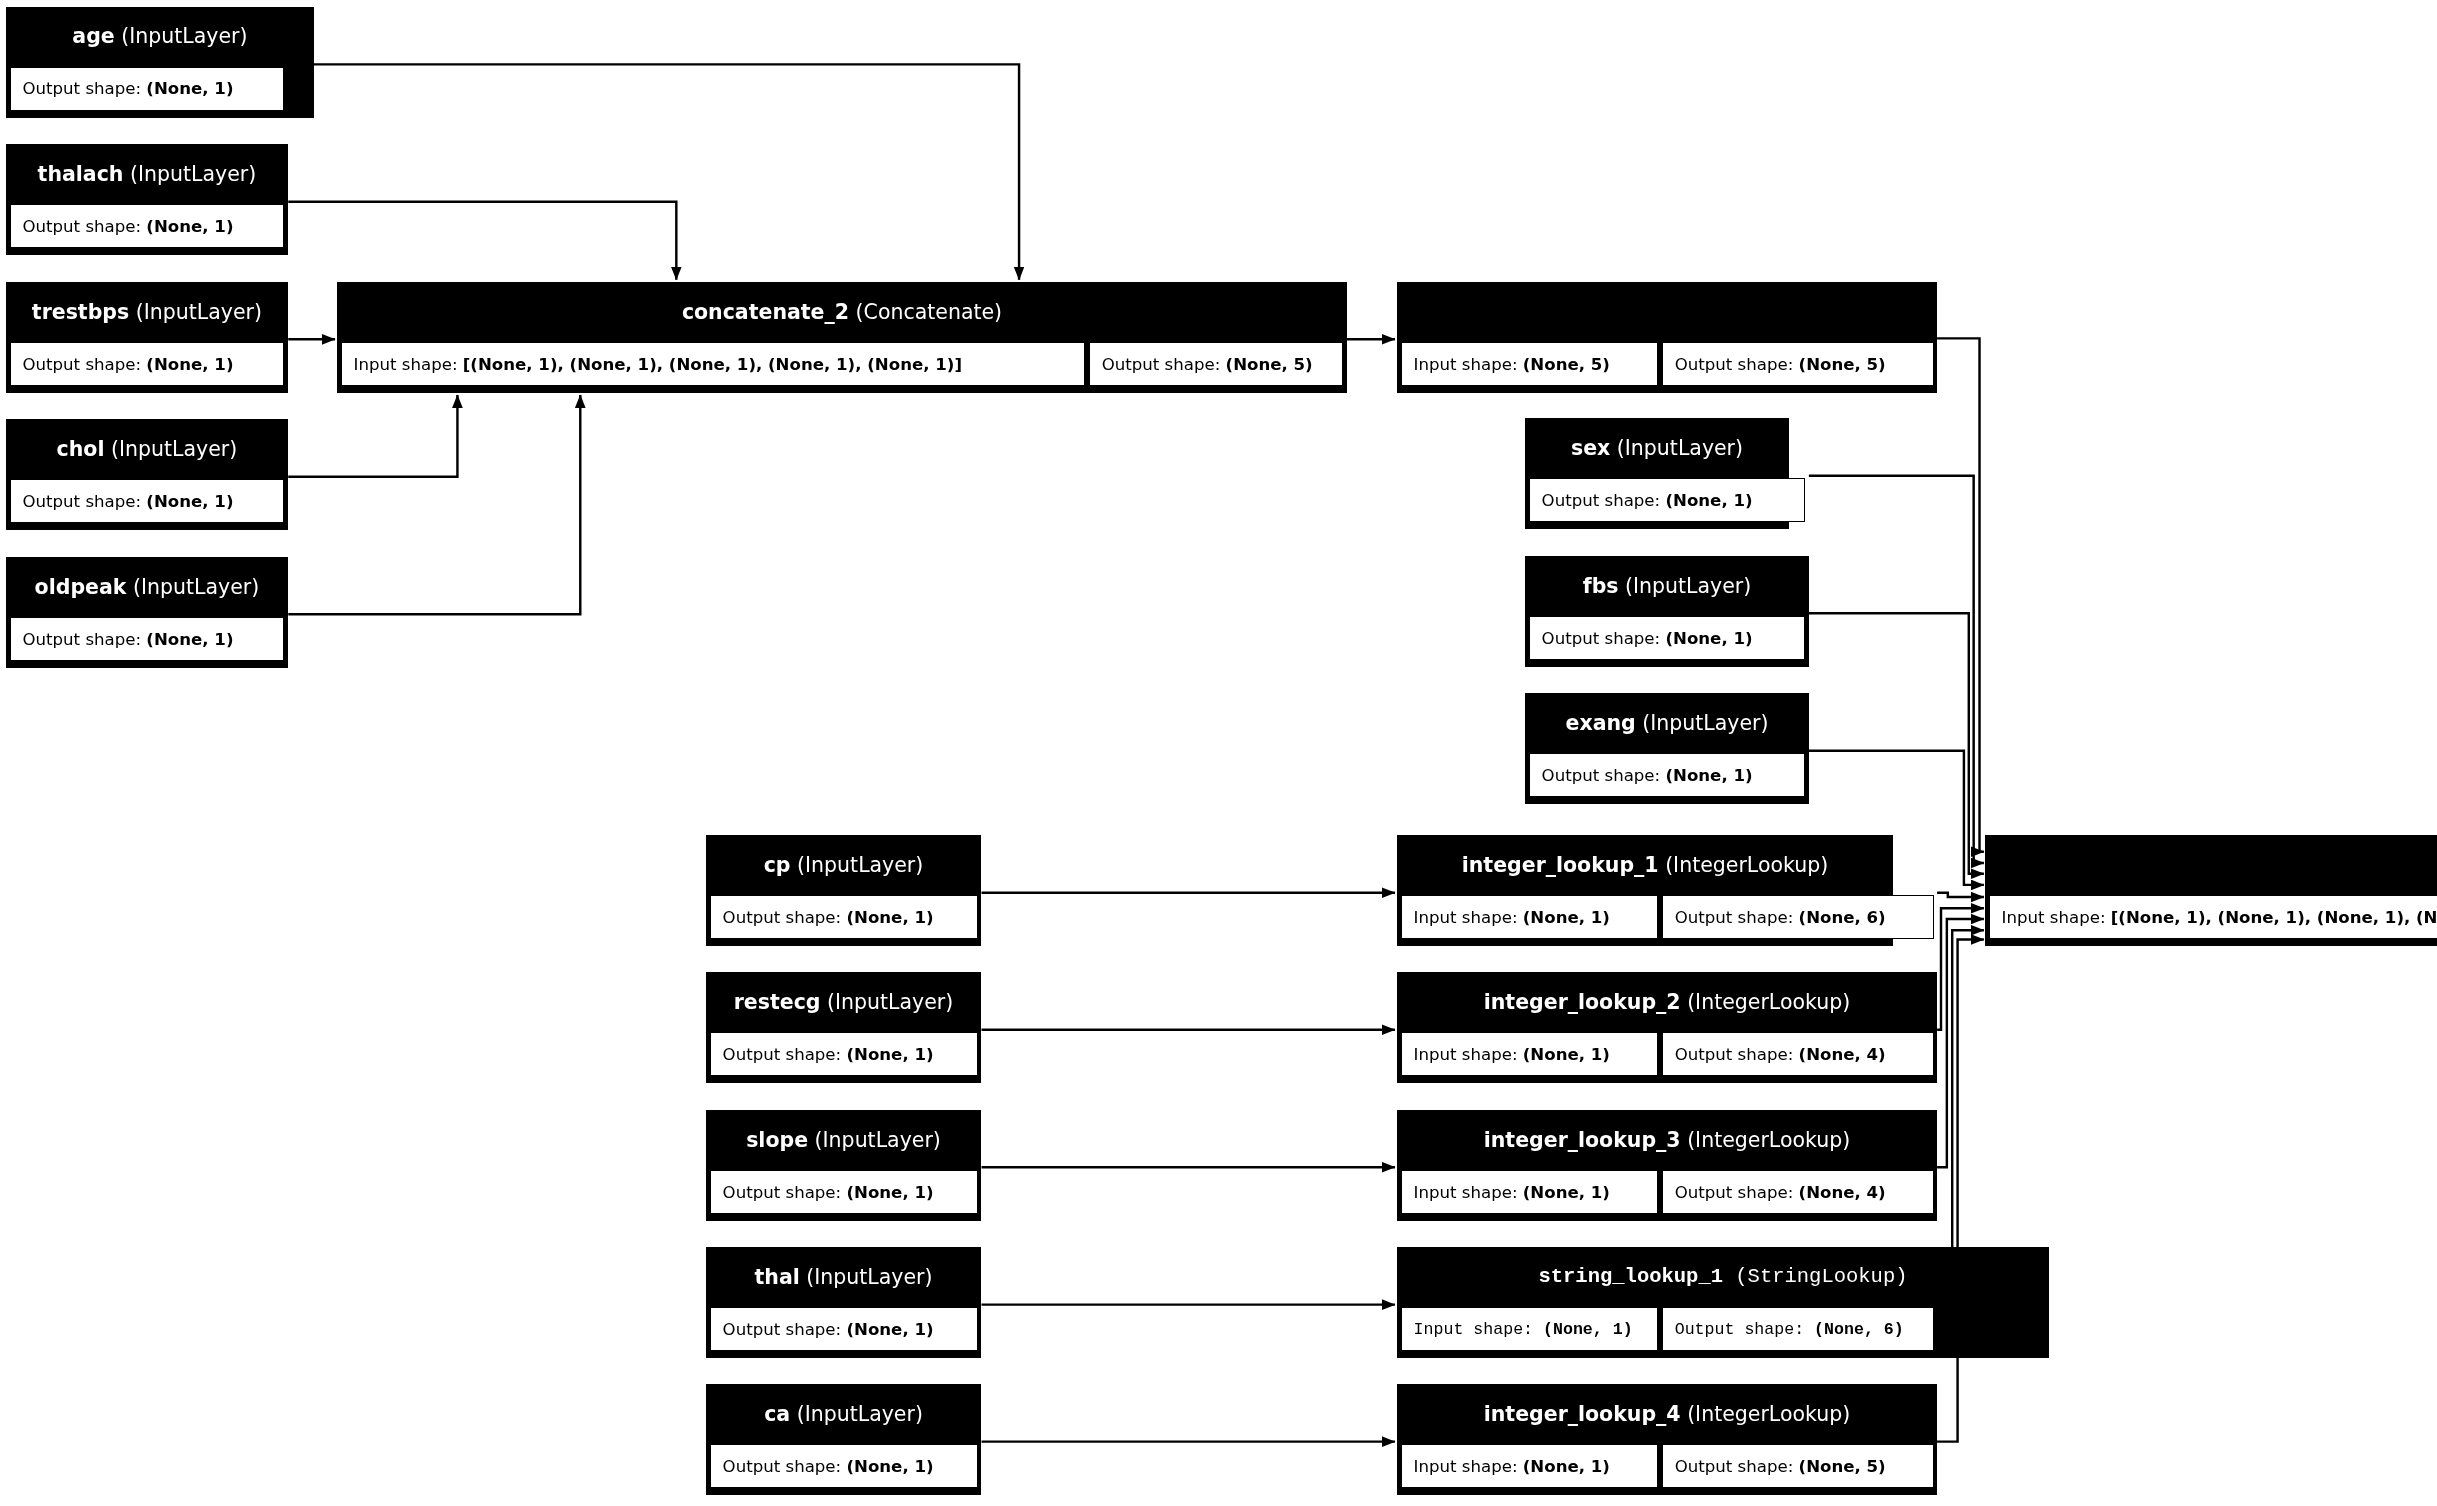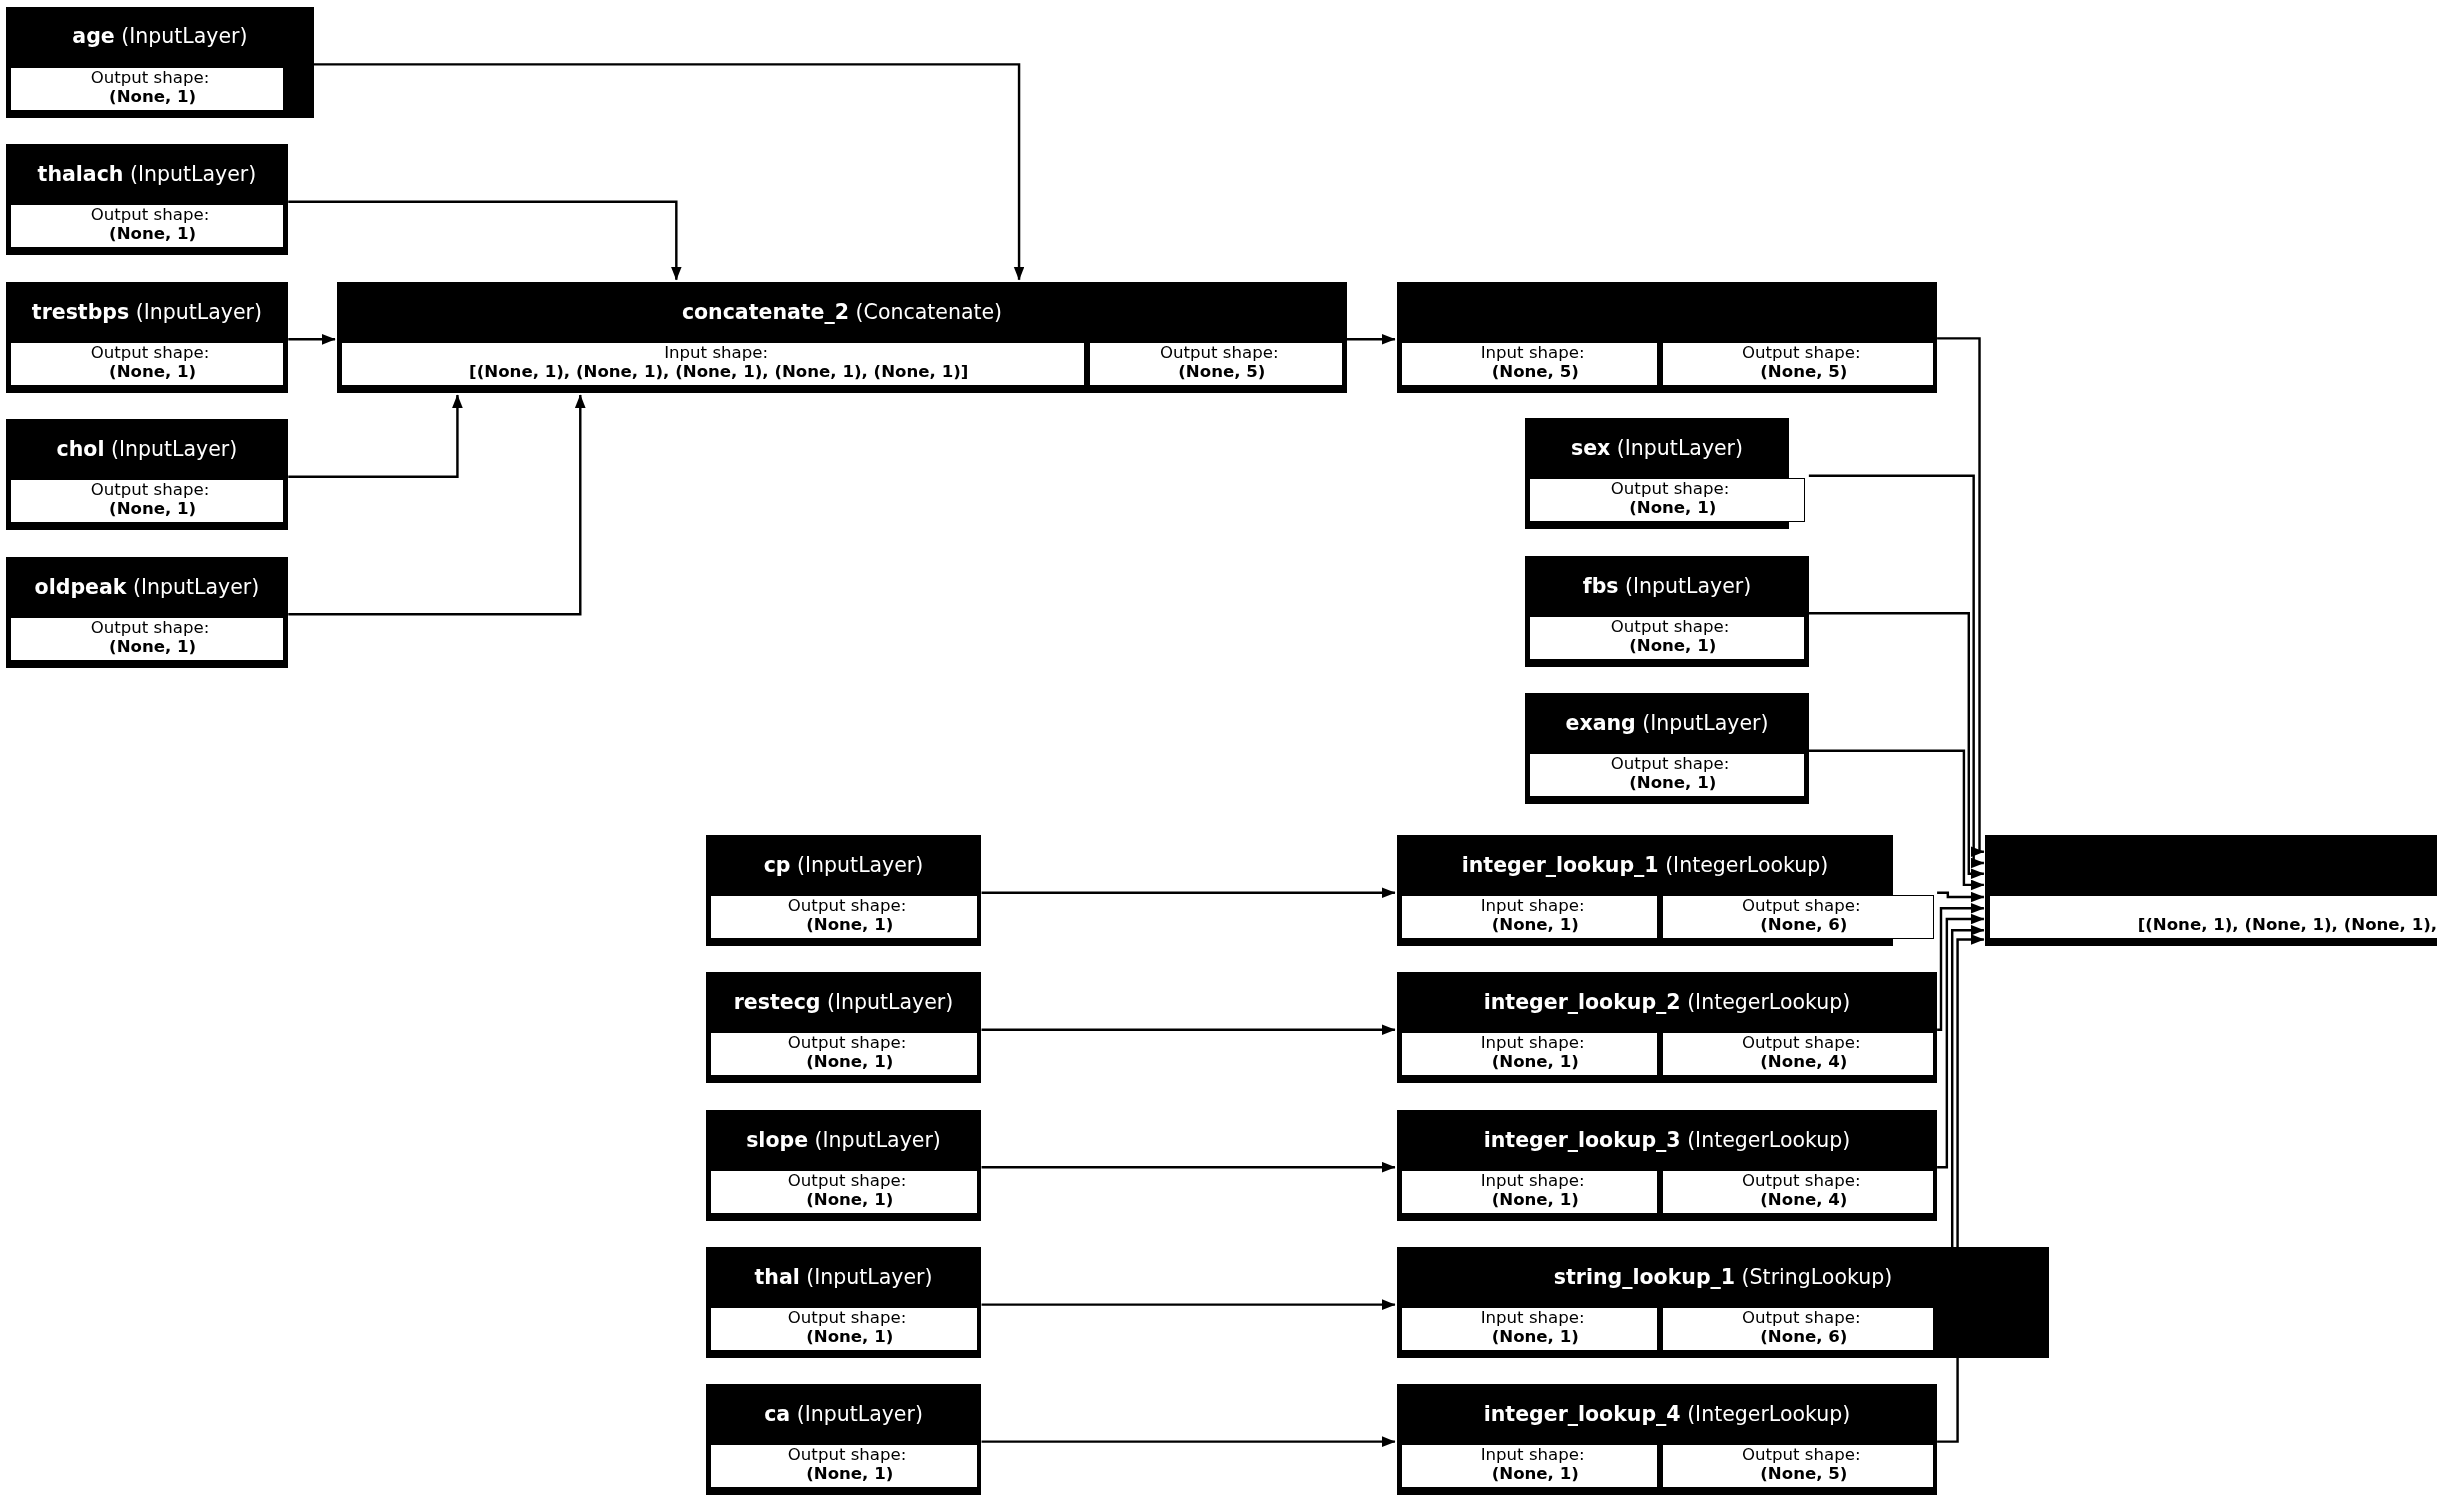--- a/index.html
+++ b/index.html
@@ -15,21 +15,21 @@
     position:absolute;left:0;top:0;right:0;height:59px;
     display:flex;align-items:center;justify-content:center;
     color:#ffffff;font-size:20.5px;white-space:pre;
   }
   .node .title .nm{font-weight:bold;}
   .node .cell{
     position:absolute;top:60px;height:44px;
     background:#ffffff;border:1.5px solid #000000;box-sizing:border-box;
     display:flex;align-items:center;
     padding-left:11.7px;overflow:hidden;
-    color:#000000;font-size:16.6px;white-space:pre;flex-direction:column;
+    color:#000000;font-size:16.6px;white-space:pre;
   }
   .node .cell .val{font-weight:bold;}
 </style>
 </head>
 <body>
 
 <div id="canvas">
 
   <svg id="edges" viewBox="0 0 7119 3089" xmlns="http://www.w3.org/2000/svg">
     <defs>
@@ -134,21 +134,21 @@
   <div class="node" style="left:1397px;top:972px;width:540px;">
     <div class="title"><span class="nm">integer_lookup_2</span><span class="tp"> (IntegerLookup)</span></div>
     <div class="cell" style="left:3.9px;width:257px;"><span class="lbl">Input shape: </span><span class="val">(None, 1)</span></div>
     <div class="cell" style="left:265px;width:272px;"><span class="lbl">Output shape: </span><span class="val">(None, 4)</span></div>
   </div>
   <div class="node" style="left:1397px;top:1110px;width:540px;">
     <div class="title"><span class="nm">integer_lookup_3</span><span class="tp"> (IntegerLookup)</span></div>
     <div class="cell" style="left:3.9px;width:257px;"><span class="lbl">Input shape: </span><span class="val">(None, 1)</span></div>
     <div class="cell" style="left:265px;width:272px;"><span class="lbl">Output shape: </span><span class="val">(None, 4)</span></div>
   </div>
-  <div class="node" style="left:1397px;top:1247px;width:652px;">
+  <div class="node" style="left:1397px;top:1247px;width:652px;font-family:Liberation Mono, monospace;">
     <div class="title"><span class="nm">string_lookup_1</span><span class="tp"> (StringLookup)</span></div>
     <div class="cell" style="left:3.9px;width:257px;"><span class="lbl">Input shape: </span><span class="val">(None, 1)</span></div>
     <div class="cell" style="left:265px;width:272px;"><span class="lbl">Output shape: </span><span class="val">(None, 6)</span></div>
   </div>
   <div class="node" style="left:1397px;top:1384px;width:540px;">
     <div class="title"><span class="nm">integer_lookup_4</span><span class="tp"> (IntegerLookup)</span></div>
     <div class="cell" style="left:3.9px;width:257px;"><span class="lbl">Input shape: </span><span class="val">(None, 1)</span></div>
     <div class="cell" style="left:265px;width:272px;"><span class="lbl">Output shape: </span><span class="val">(None, 5)</span></div>
   </div>
 

